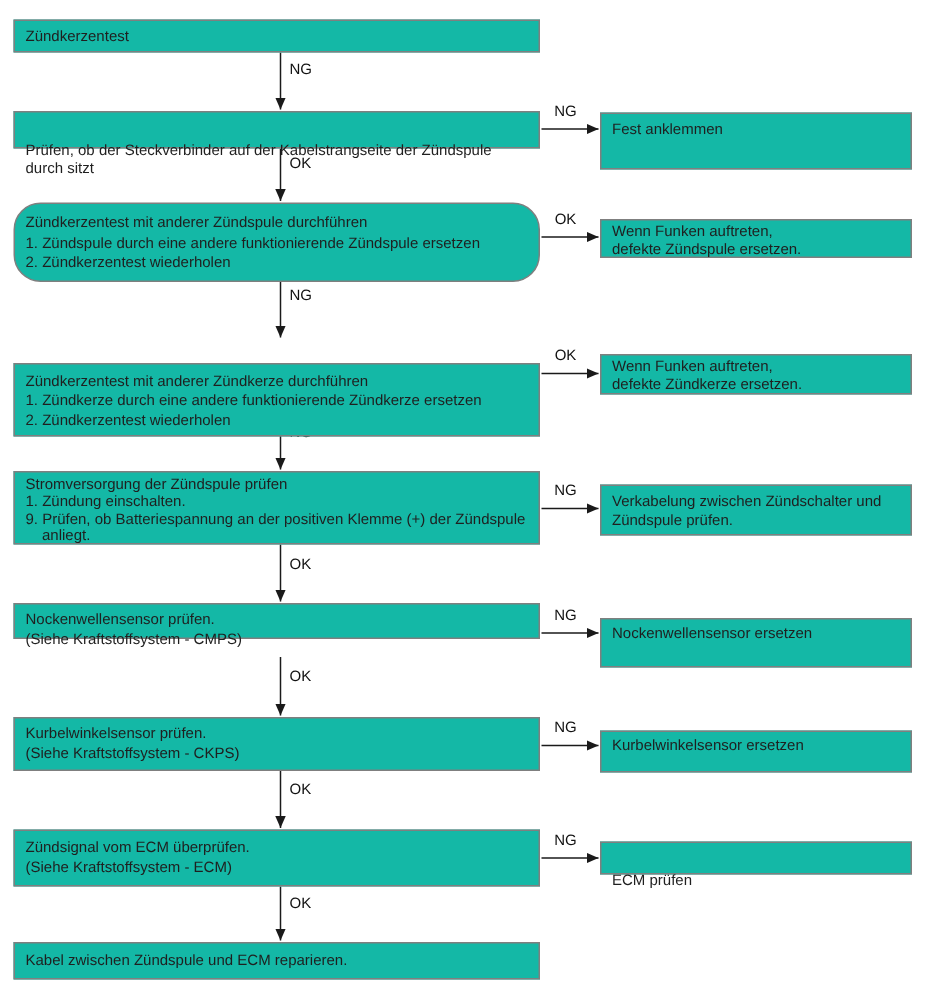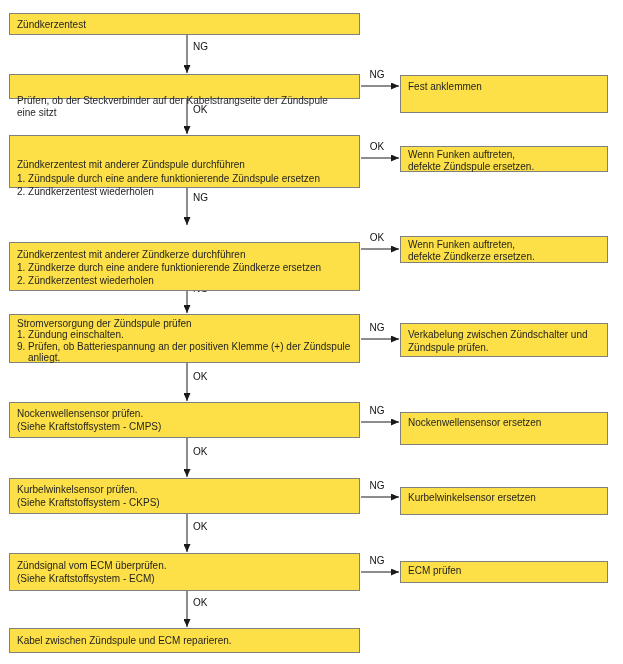--- a/index.html
+++ b/index.html
@@ -18,54 +18,54 @@
   .arrows {
     position: absolute;
     left: 0;
     top: 0;
     width: 623px;
     height: 664px;
   }
   .box {
     position: absolute;
     box-sizing: border-box;
-    background: #fde047;
+    background: #14b8a6;
     border: 1px solid #7f7f7f;
     color: #1f1f1f;
     font-size: 10px;
     line-height: 12px;
     padding: 4px 5px 0 7px;
   }
   .box .ln {
     display: block;
     white-space: nowrap;
   }
   .box .indent {
     padding-left: 11px;
   }
   .left-col  { left: 9px;   width: 351px; }
   .right-col { left: 400px; width: 208px; }
 
   .b1 { top: 13px;  height: 22px; padding-top: 5px; }
   .b2 { top: 74px;  height: 25px; padding-top: 20px; }
-  .b3 { top: 135px; height: 53px; padding-top: 22px; line-height: 13.5px; }
+  .b3 { top: 135px; height: 53px; padding-top: 6px; line-height: 13.5px; border-radius: 18px; }
   .b4 { top: 226px; height: 49px; padding-top: 5px; line-height: 13px; margin-top: 16px; }
   .b5 { top: 314px; height: 49px; padding-top: 3px; line-height: 11.4px; }
-  .b6 { top: 402px; height: 36px; padding-top: 4px; line-height: 13px; }
+  .b6 { top: 402px; height: 24px; padding-top: 4px; line-height: 13px; }
   .b7 { top: 478px; height: 36px; padding-top: 4px; line-height: 13px; }
   .b8 { top: 553px; height: 38px; padding-top: 5px; line-height: 13px; }
   .b9 { top: 628px; height: 25px; padding-top: 6px; }
 
   .r1 { top: 75px;  height: 38px; padding-top: 5px; }
   .r2 { top: 146px; height: 26px; padding-top: 2px; line-height: 11.5px; }
   .r3 { top: 236px; height: 27px; padding-top: 2px; line-height: 11.5px; }
   .r4 { top: 323px; height: 34px; padding-top: 4px; line-height: 13px; }
   .r5 { top: 412px; height: 33px; padding-top: 4px; }
   .r6 { top: 487px; height: 28px; padding-top: 4px; }
-  .r7 { top: 561px; height: 22px; padding-top: 3px; }
+  .r7 { top: 561px; height: 22px; padding-top: 20px; }
 
   .vlabel {
     position: absolute;
     left: 193px;
     font-size: 10px;
     color: #111111;
   }
   .hlabel {
     position: absolute;
     width: 30px;
@@ -121,21 +121,21 @@
   <div class="hlabel" style="left:362px;top:405px">NG</div>
   <div class="hlabel" style="left:362px;top:480px">NG</div>
   <div class="hlabel" style="left:362px;top:555px">NG</div>
 
   <div class="box left-col b1">
     <span class="ln">Zündkerzentest</span>
   </div>
 
   <div class="box left-col b2">
     <span class="ln">Prüfen, ob der Steckverbinder auf der Kabelstrangseite der Zündspule</span>
-    <span class="ln">eine sitzt</span>
+    <span class="ln">durch sitzt</span>
   </div>
 
   <div class="box left-col b3">
     <span class="ln">Zündkerzentest mit anderer Zündspule durchführen</span>
     <span class="ln">1. Zündspule durch eine andere funktionierende Zündspule ersetzen</span>
     <span class="ln">2. Zündkerzentest wiederholen</span>
   </div>
 
   <div class="box left-col b4">
     <span class="ln">Zündkerzentest mit anderer Zündkerze durchführen</span>

